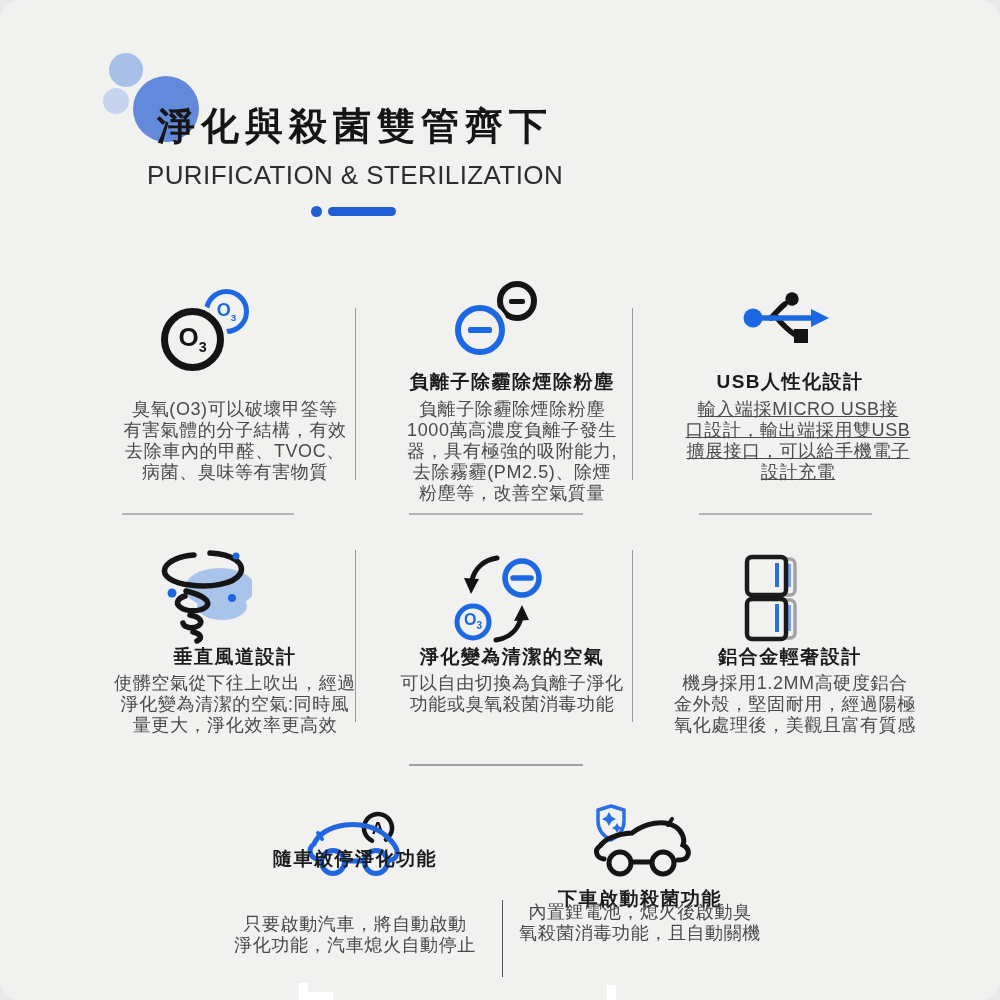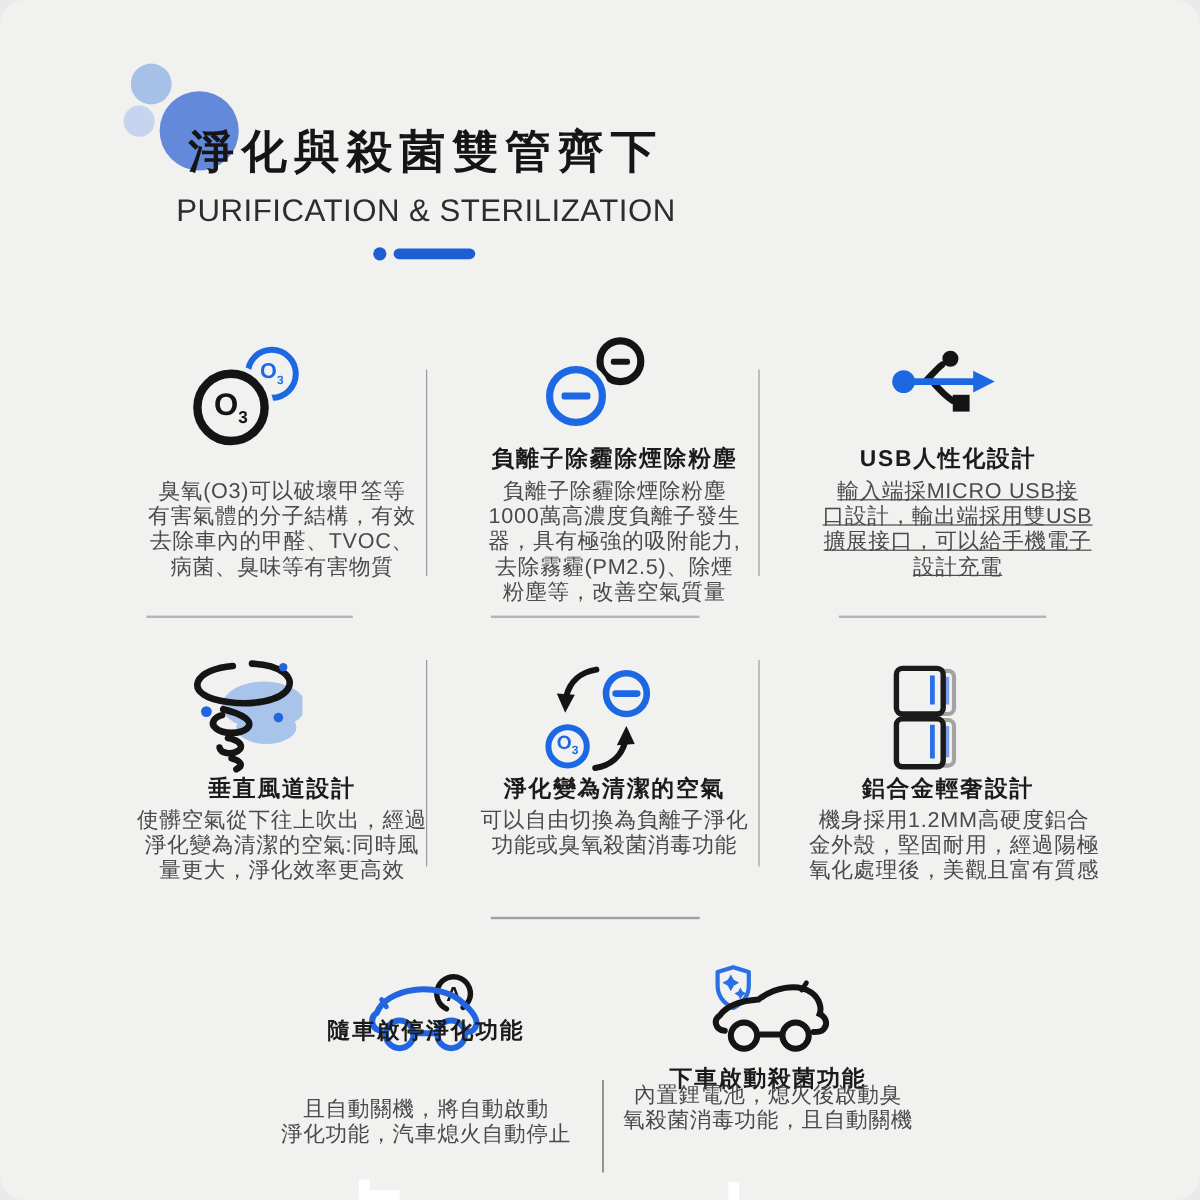--- a/index.html
+++ b/index.html
@@ -220,21 +220,21 @@
 淨化變為清潔的空氣:同時風
 量更大，淨化效率更高效</div>
   <div class="feature-title t5">淨化變為清潔的空氣</div>
   <div class="feature-desc  d5">可以自由切換為負離子淨化
 功能或臭氧殺菌消毒功能</div>
   <div class="feature-title t6">鋁合金輕奢設計</div>
   <div class="feature-desc  d6">機身採用1.2MM高硬度鋁合
 金外殼，堅固耐用，經過陽極
 氧化處理後，美觀且富有質感</div>
   <div class="feature-title t7">隨車啟停淨化功能</div>
-  <div class="feature-desc  d7">且自動關機，將自動啟動
+  <div class="feature-desc  d7">只要啟動汽車，將自動啟動
 淨化功能，汽車熄火自動停止</div>
   <div class="feature-title t8">下車啟動殺菌功能</div>
   <div class="feature-desc  d8">內置鋰電池，熄火後啟動臭
 氧殺菌消毒功能，且自動關機</div>
 
   <div class="wshape w-a1"></div>
   <div class="wshape w-a2"></div>
   <div class="wshape w-b"></div>
 
 </div>

